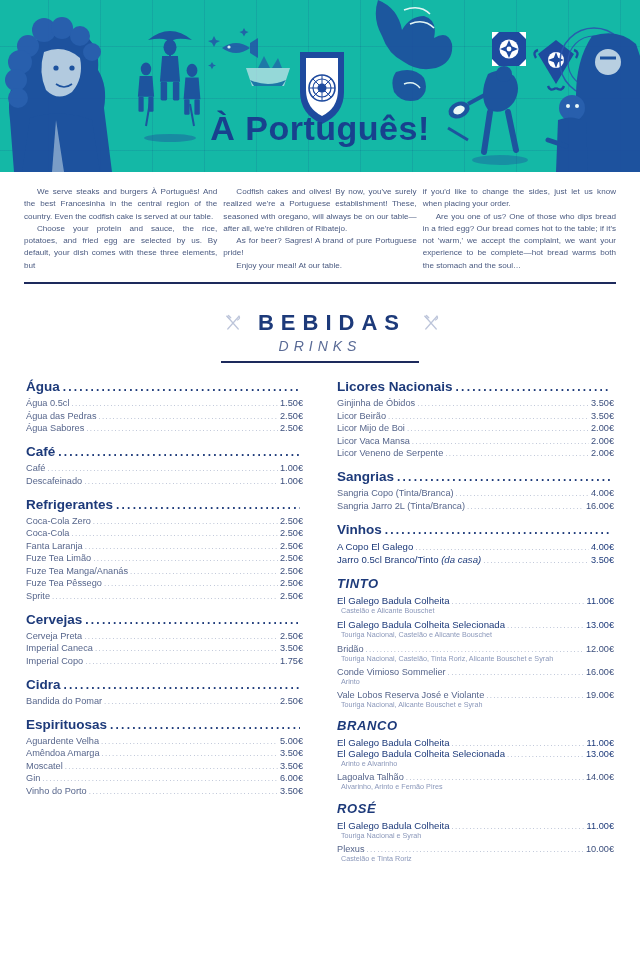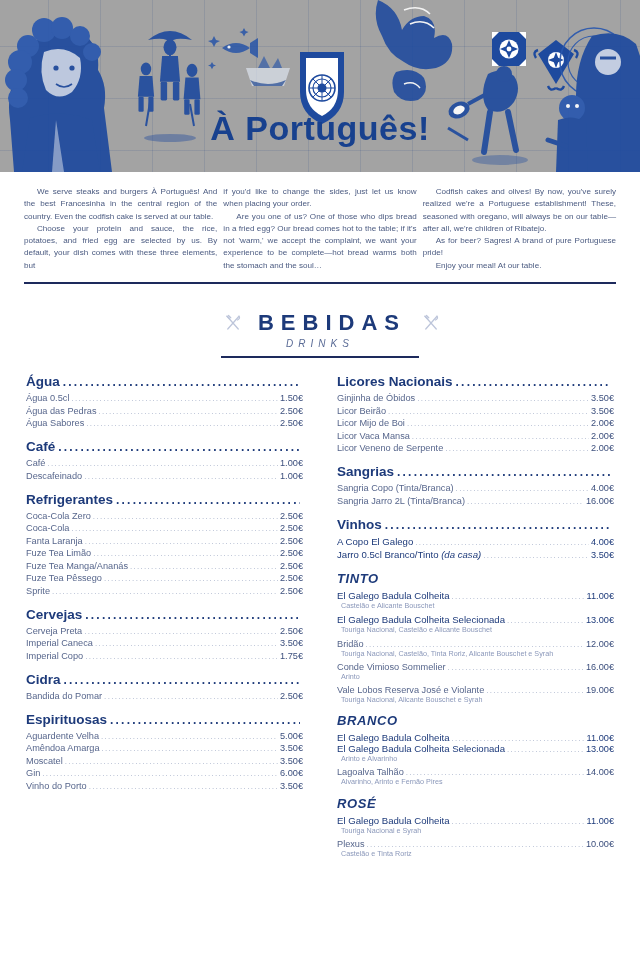--- a/index.html
+++ b/index.html
@@ -11,21 +11,21 @@
     font-family: "Liberation Sans", sans-serif;
     overflow: hidden;
     position: relative;
   }
 
   
   .header {
     position: relative;
     width: 640px;
     height: 172px;
-    background: #a3a3a3;
+    background: #14b8a6;
     overflow: hidden;
   }
   .header-grid {
     position: absolute;
     inset: 0;
     background-image:
       linear-gradient(to right, rgba(26,61,130,0.13) 1px, transparent 1px),
       linear-gradient(to bottom, rgba(26,61,130,0.13) 1px, transparent 1px);
     background-size: 52px 52px;
     background-position: -4px -6px;
@@ -80,21 +80,21 @@
   }
   .banner-title {
     font-size: 22px;
     font-weight: bold;
     color: #1d3a7a;
     letter-spacing: 7px;
   }
   .utensil-icon { width: 18px; height: 18px; opacity: 0.55; }
   .banner-sub {
     margin-top: 2px;
-    font-size: 10px;
+    font-size: 14px;
     font-style: italic;
     color: #5a6b96;
     letter-spacing: 5px;
   }
   .banner-rule {
     width: 198px;
     margin: 7px auto 0 auto;
     border: 0;
     border-top: 2.5px solid #1d2a5c;
   }
@@ -307,27 +307,27 @@
 
   <div class="header-title">À Português!</div>
 </div>
 
 <div class="intro">
   <div class="intro-col">
     <p>We serve steaks and burgers À Português! And the best Francesinha in the central region of the country. Even the codfish cake is served at our table.</p>
     <p>Choose your protein and sauce, the rice, potatoes, and fried egg are selected by us. By default, your dish comes with these three elements, but</p>
   </div>
   <div class="intro-col">
-    <p class="noindent">if you'd like to change the sides, just let us know when placing your order.</p>
-    <p>Are you one of us? One of those who dips bread in a fried egg? Our bread comes hot to the table; if it's not 'warm,' we accept the complaint, we want your experience to be complete—hot bread warms both the stomach and the soul…</p>
-  </div>
-  <div class="intro-col">
     <p>Codfish cakes and olives! By now, you've surely realized we're a Portuguese establishment! These, seasoned with oregano, will always be on our table—after all, we're children of Ribatejo.</p>
     <p>As for beer? Sagres! A brand of pure Portuguese pride!</p>
     <p>Enjoy your meal! At our table.</p>
+  </div>
+  <div class="intro-col">
+    <p class="noindent">if you'd like to change the sides, just let us know when placing your order.</p>
+    <p>Are you one of us? One of those who dips bread in a fried egg? Our bread comes hot to the table; if it's not 'warm,' we accept the complaint, we want your experience to be complete—hot bread warms both the stomach and the soul…</p>
   </div>
 </div>
 <hr class="intro-rule">
 
 <div class="banner">
   <div class="banner-row">
     <svg class="utensil-icon" viewBox="0 0 24 24">
       <g stroke="#8897bd" stroke-width="1.7" fill="none" stroke-linecap="round">
         <path d="M4 3 L19 20"></path>
         <path d="M20 3 L5 20"></path>

